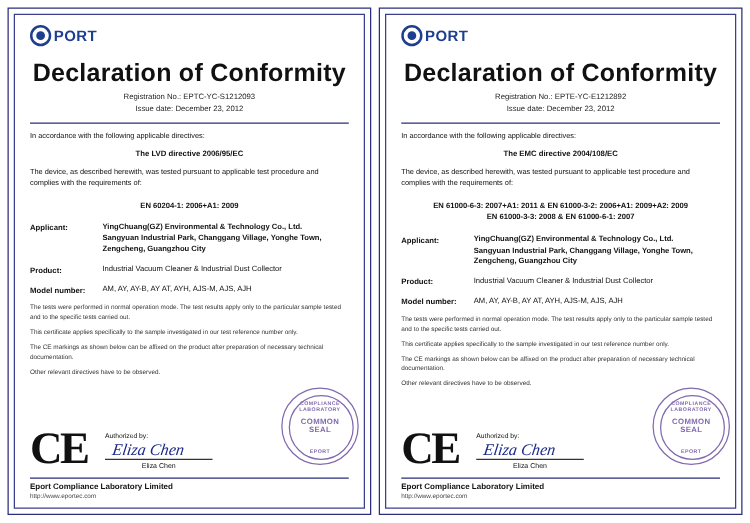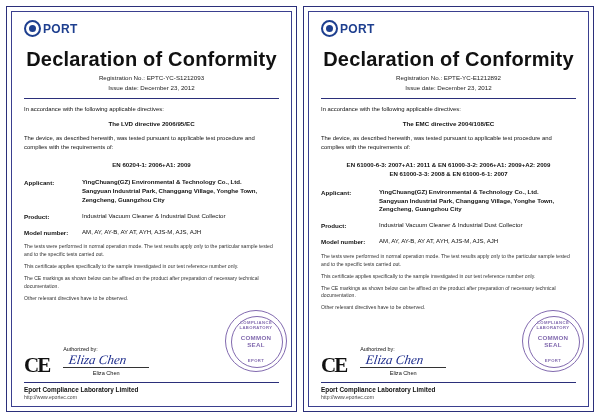--- a/index.html
+++ b/index.html
@@ -150,21 +150,21 @@
     left: 12px;
     right: 12px;
     bottom: 6px;
   }
   .sign-row {
     display: flex;
     align-items: flex-end;
     height: 48px;
   }
   .ce-mark {
-    font-size: 21px;
+    font-size: 36px;
     font-weight: bold;
     color: #111;
     letter-spacing: -2px;
     line-height: 1;
     font-family: "Liberation Serif", serif;
     padding-bottom: 2px;
   }
   .auth-block {
     margin-left: 14px;
     padding-bottom: 2px;

